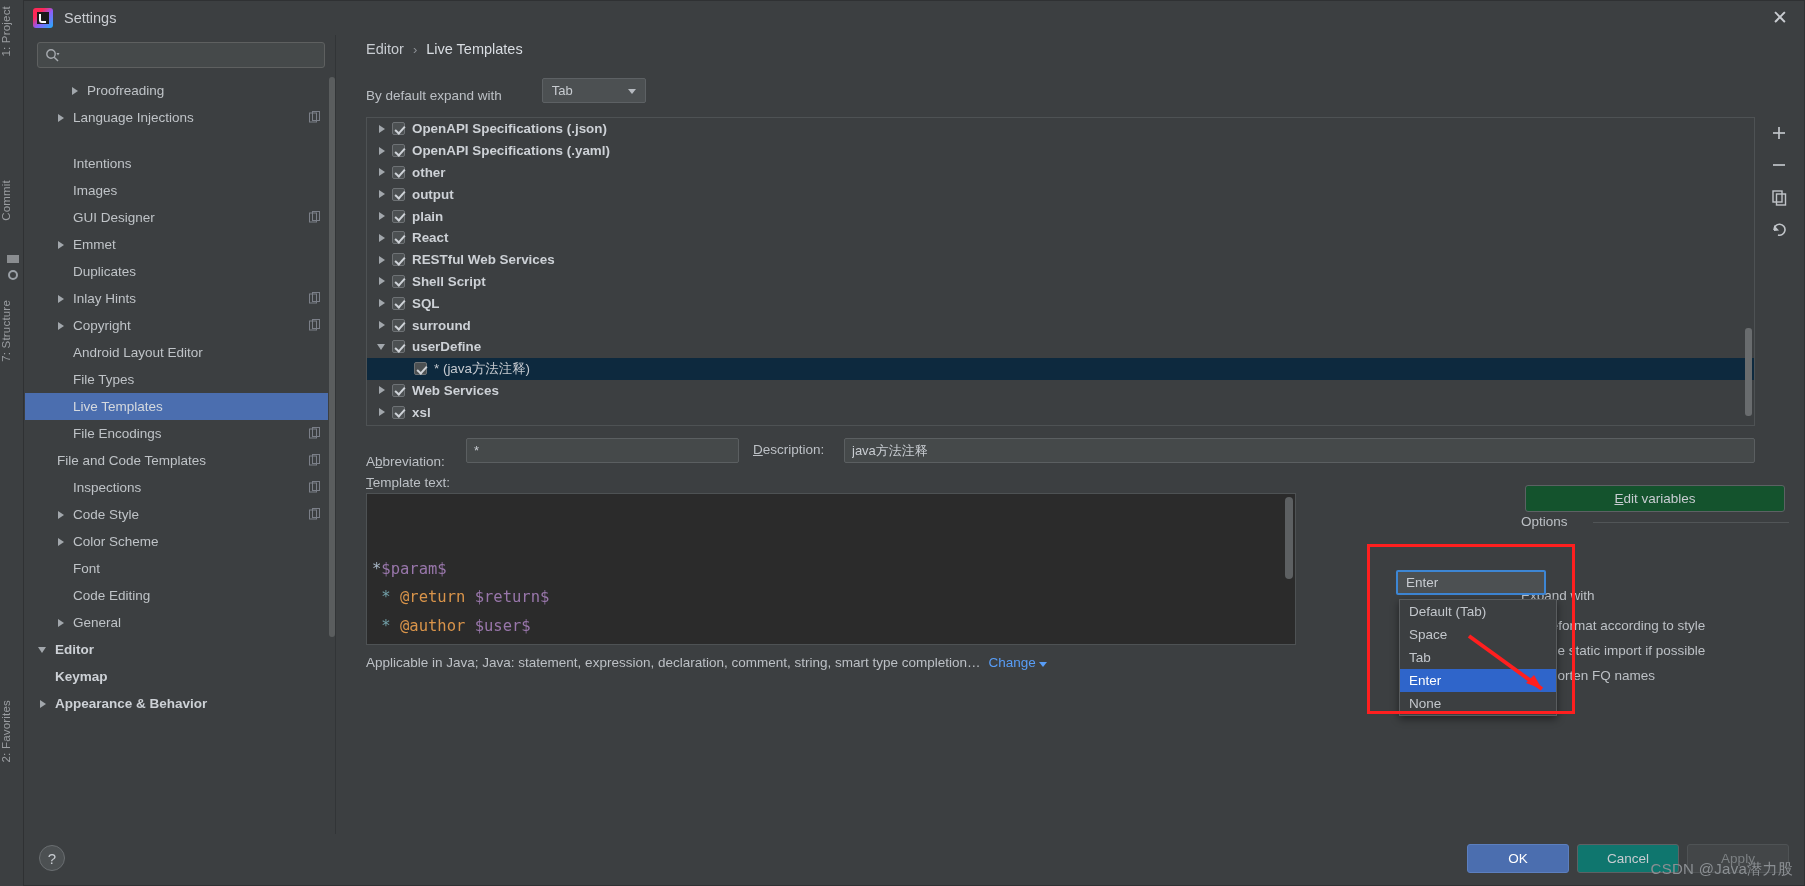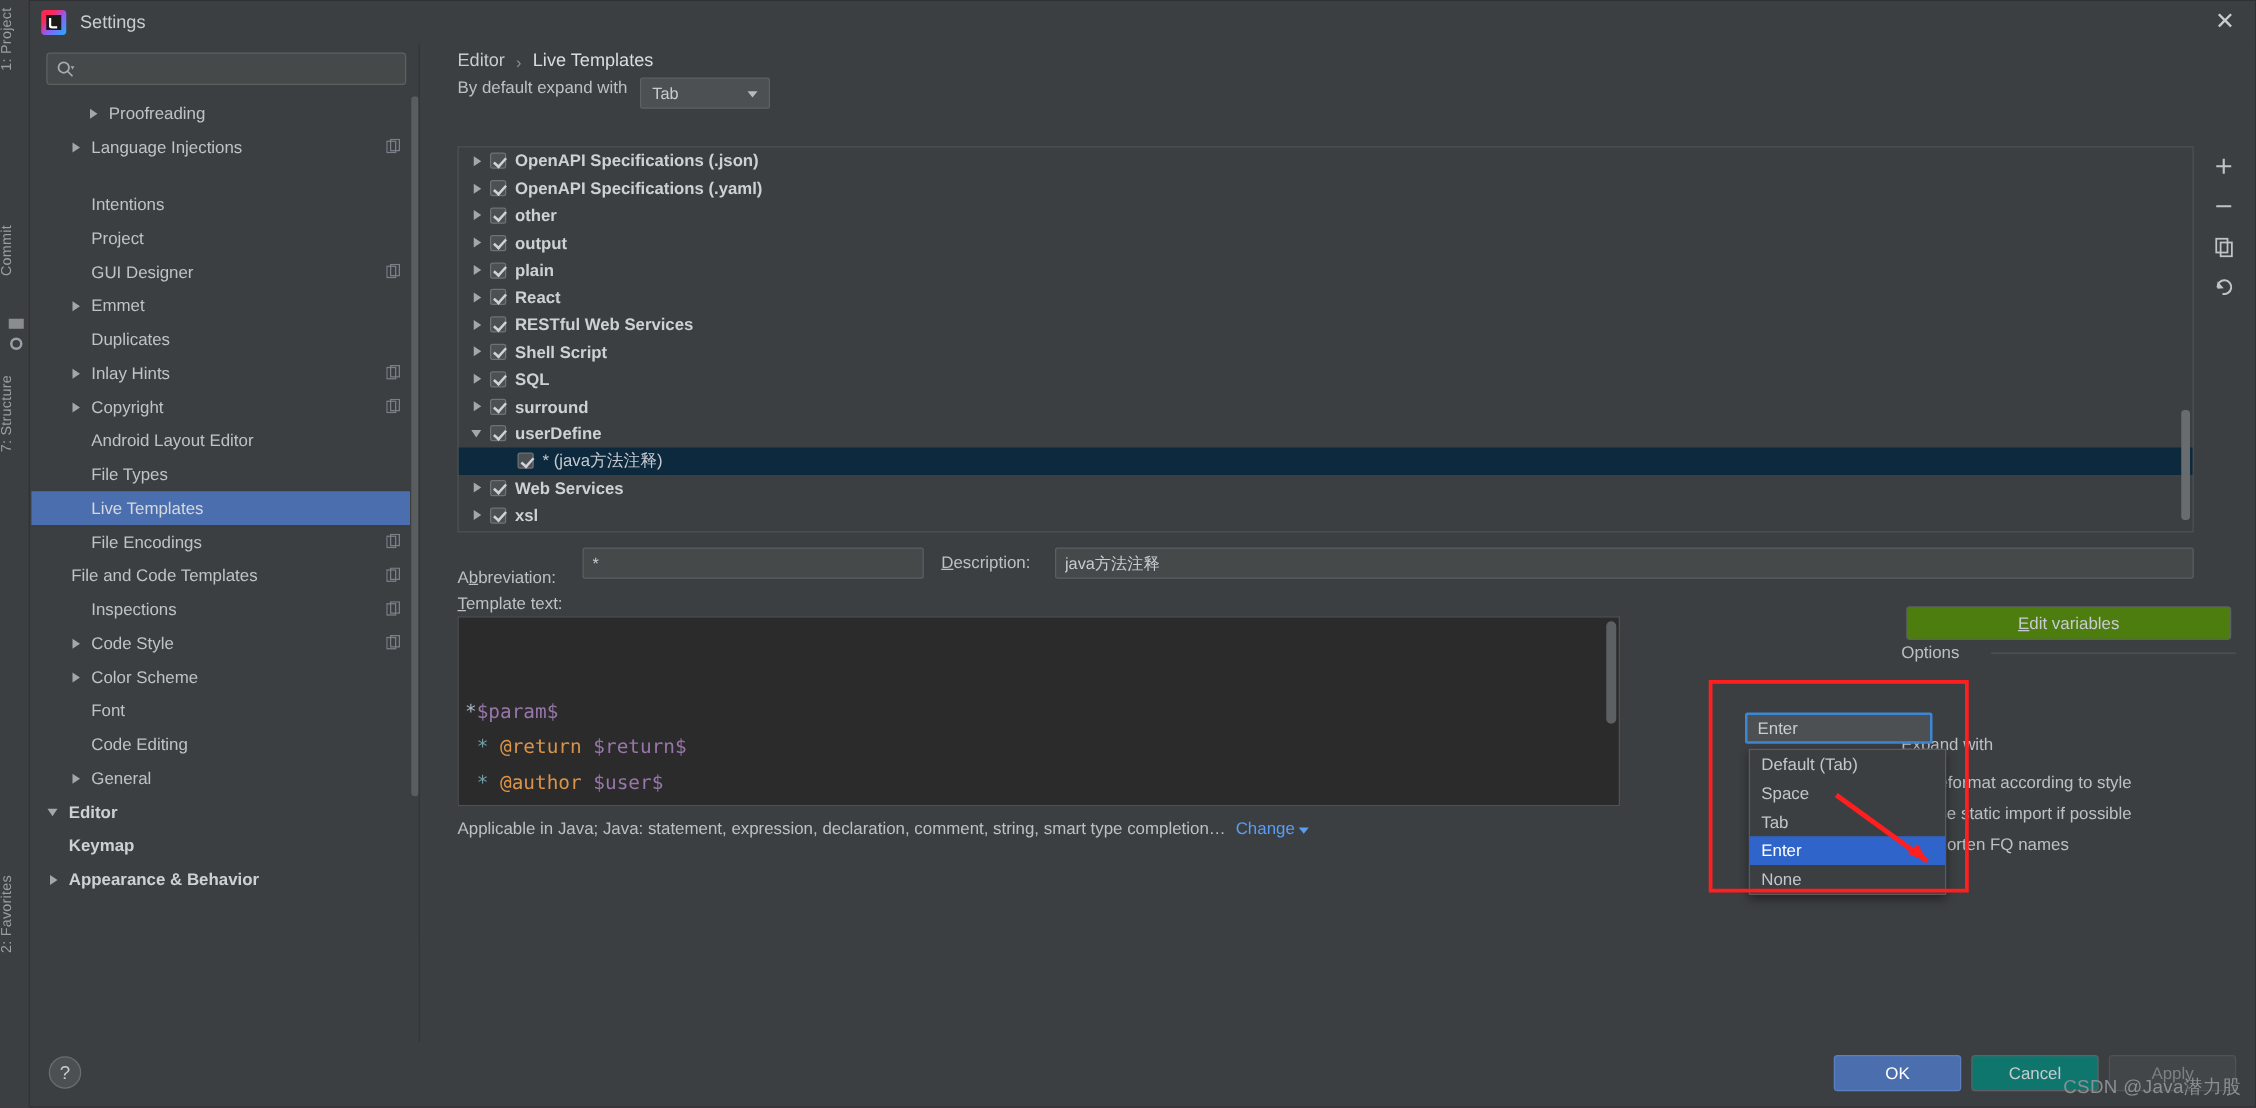--- a/index.html
+++ b/index.html
@@ -117,21 +117,21 @@
     background: #3c3f41; border-left: 1px solid #323537;
   }
   .breadcrumb {
     position: absolute; left: 30px; top: 6px;
     color: #c7cbd0; font-size: 14.5px; display: flex; align-items: center; gap: 9px;
   }
   .crumb-sep { color: #8d9196; font-size: 13px; }
   .crumb-cur { color: #d9dde2; }
 
   .expand-row {
-    position: absolute; left: 30px; top: 27px; display: flex; align-items: flex-start;
+    position: absolute; left: 30px; top: 43px; display: flex; align-items: flex-end; gap: 30px;
   }
   .expand-label { color: #bcc0c5; font-size: 13.5px; margin-right: 10px; }
   .combo {
     position: relative; height: 25px; background: #4c5052;
     border: 1px solid #5d6164; border-radius: 2px;
     display: flex; align-items: center; color: #c8ccd1; font-size: 13px;
   }
   .combo .ctext { padding-left: 9px; }
   .combo .carrow {
     position: absolute; right: 9px; top: 10px;
@@ -206,21 +206,21 @@
   }
   .link { color: #589df6; cursor: pointer; }
   .link-arrow {
     border-top: 5px solid #589df6; border-left: 4px solid transparent;
     border-right: 4px solid transparent; display: inline-block; margin-left: 3px;
   }
 
   
   .edit-vars {
     position: absolute; right: 18px; top: 450px; width: 260px; height: 27px;
-    background: #4d7c0f; border: 1px solid #5d6164; border-radius: 3px;
+    background: #14532d; border: 1px solid #5d6164; border-radius: 3px;
     color: #c8ccd1; font-size: 13.5px; display: flex; align-items: center;
     justify-content: center; cursor: pointer;
   }
 
   
   .options-group {
     position: absolute; right: 14px; top: 488px; width: 268px; height: 145px;
   }
   .opt-title {
     position: absolute; left: 0; top: -9px; color: #bcc0c5; font-size: 13.5px;
@@ -348,21 +348,21 @@
               <rect x="0.5" y="2" width="7" height="9" fill="none" stroke="#9095a0" stroke-width="1"></rect>
               <rect x="3.5" y="0.5" width="7" height="9" fill="none" stroke="#9095a0" stroke-width="1"></rect>
             </svg></span>
         </div>
         <div class="tree-row" style="padding-left: 30px; margin-top: 19px;">
           <span class="arrow none"></span>
           <span class="tree-label">Intentions</span>
         </div>
         <div class="tree-row" style="padding-left: 30px;">
           <span class="arrow none"></span>
-          <span class="tree-label">Project</span>
+          <span class="tree-label">Images</span>
         </div>
         <div class="tree-row" style="padding-left: 30px;">
           <span class="arrow none"></span>
           <span class="tree-label">GUI Designer</span>
           <span class="copy-badge"><svg width="12" height="12" viewBox="0 0 12 12">
               <rect x="0.5" y="2" width="7" height="9" fill="none" stroke="#9095a0" stroke-width="1"></rect>
               <rect x="3.5" y="0.5" width="7" height="9" fill="none" stroke="#9095a0" stroke-width="1"></rect>
             </svg></span>
         </div>
         <div class="tree-row" style="padding-left: 30px;">

